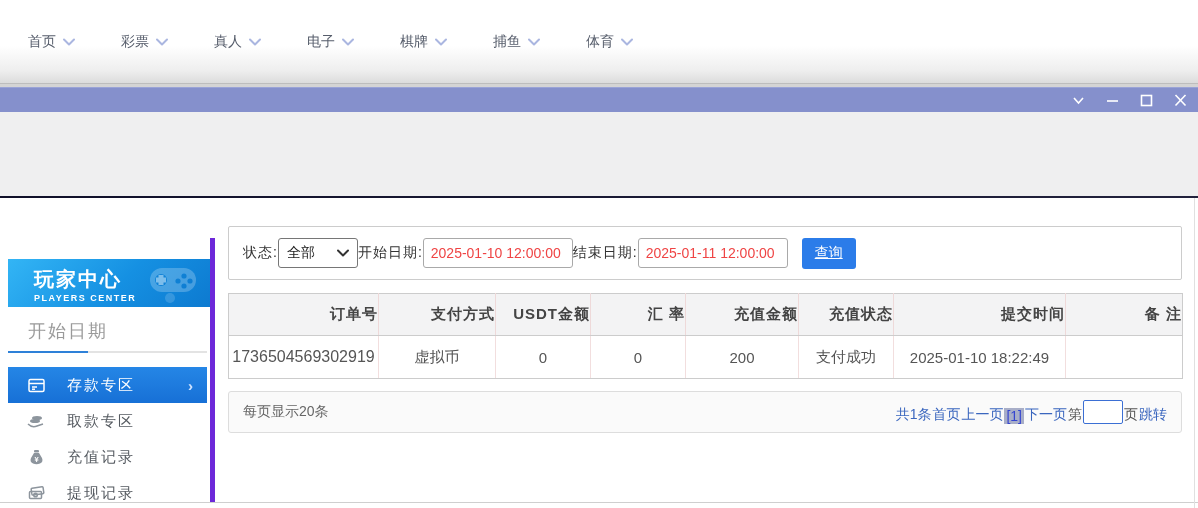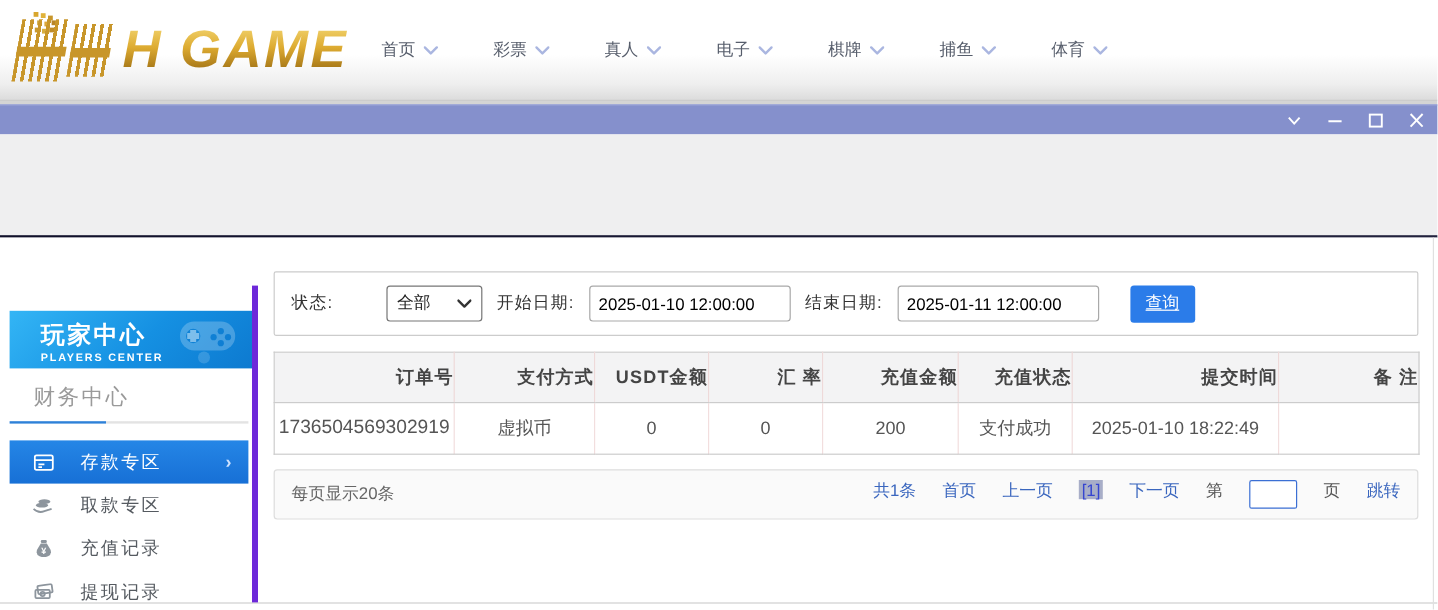--- a/index.html
+++ b/index.html
@@ -68,71 +68,61 @@
   
   .main { flex:1; padding:7px 16px 0 13px; position:relative; }
   .edge-line { position:absolute; right:3px; top:0; bottom:-42px; width:1px; background:#e0e0e0; }
   .tabs { display:flex; gap:14px; }
   .tab { height:32px; padding:0 17px; border-radius:16px; display:flex; align-items:center;
          font-size:15px; letter-spacing:1px; cursor:pointer; background:#fff; }
   .tab.plain { border:1px solid #4a4a4a; color:#333; }
   .tab.red { border:1px solid #a94040; color:#e82c2c; }
 
   .filterbox { margin-top:21px; width:954px; height:54px; border:1px solid #cccccc; border-radius:2px;
-               display:flex; align-items:center; padding-left:14px; gap:12px; }
+               display:flex; align-items:center; padding-left:14px; gap:0; }
   .flabel { font-size:14px; color:#333; letter-spacing:1px; }
   .fselect { width:80px; height:30px; border:1px solid #767676; border-radius:3px; background:#fff;
-             display:flex; align-items:center; justify-content:space-between; padding:0 8px; cursor:pointer;margin-left:32px; }
+             display:flex; align-items:center; justify-content:space-between; padding:0 8px; cursor:pointer; }
   .fselect span { font-size:14px; color:#222; }
   .fselect svg polyline { stroke:#333; }
-  .finput { width:168px; height:30px; border:1px solid #a9a9a9; border-radius:3px; font-size:14px;
-            color:#000000; padding:0 7px; font-family:"Liberation Sans",sans-serif; }
+  .finput { width:150px; height:30px; border:1px solid #a9a9a9; border-radius:3px; font-size:14px;
+            color:#ef4444; padding:0 7px; font-family:"Liberation Sans",sans-serif; }
   .fbtn { width:54px; height:31px; margin-left:14px; background:#2b7ce9; border:none; border-radius:3px;
           color:#fff; font-size:14px; cursor:pointer; font-family:"Liberation Sans",sans-serif;text-decoration:underline; }
 
   
   .tblwrap { margin-top:13px; width:954px; }
   table { border-collapse:collapse; width:954px; table-layout:fixed; }
   th { height:42px; background:#f3f3f4; font-size:15px; color:#444; font-weight:bold;
        border:1px solid #cccccc; border-left:1px solid #eed9d9; border-right:1px solid #eed9d9; letter-spacing:1px;text-align:right; }
   th:first-child { border-left:1px solid #cccccc; }
   th:last-child { border-right:1px solid #cccccc; }
   td { height:43px; background:#fff; font-size:15px; color:#555; text-align:center;
        border:1px solid #cccccc; border-left:1px solid #f2dede; border-right:1px solid #f2dede; border-top:none; }
   td:first-child { border-left:1px solid #cccccc; font-size:16px; }
   td:last-child { border-right:1px solid #cccccc; }
 
   
   .pagebar { margin-top:12px; width:954px; height:42px; background:#fafafa; border:1px solid #dddddd;
              border-radius:3px; display:flex; align-items:center; justify-content:space-between; padding:0 14px; }
   .perpage { font-size:14px; color:#666; }
-  .pager { display:flex; align-items:flex-start; gap:22px; font-size:14px; }
+  .pager { display:flex; align-items:flex-end; gap:1px; font-size:14px; }
   .pager .total { color:#3a66be; }
   .pager a { color:#3a66be; text-decoration:none; cursor:pointer; }
   .pager .cur { background:#a8aec8; color:#3545d0; padding:0 2px; }
   .pager .plain { color:#555; }
   .jump-input { width:40px; height:24px; border:1px solid #3b6fd4; border-radius:2px; font-size:14px;
                 text-align:center; font-family:"Liberation Sans",sans-serif; }
 </style>
 </head>
 <body>
 
 <div class="page">
 
   <div class="topnav">
-    <div class="logo">
-      <div class="logo-dots"></div>
-      <div class="logo-stripes">
-          <div class="bar"></div>
-        </div>
-      <div class="logo-stripes s2">
-          <div class="bar"></div>
-        </div>
-      <div class="logo-text">H GAME</div>
-    </div>
     <div class="nav-items">
       <div class="nav-item">
         <span>首页</span>
         <svg class="chev" viewBox="0 0 12 8">
             <polyline points="1,1.5 6,6.5 11,1.5"></polyline>
           </svg>
       </div>
       <div class="nav-item">
         <span>彩票</span>
         <svg class="chev" viewBox="0 0 12 8">
@@ -203,21 +193,21 @@
           <circle cx="15" cy="16" r="6" fill="#0d7ad0"></circle>
           <rect x="12.5" y="11" width="5" height="10" fill="#fff"></rect>
             <rect x="10" y="13.5" width="10" height="5" fill="#fff"></rect>
           <circle cx="38" cy="12" r="2.6" fill="#0d7ad0"></circle>
             <circle cx="44" cy="17" r="2.6" fill="#0d7ad0"></circle>
           <circle cx="32" cy="17" r="2.6" fill="#0d7ad0"></circle>
             <circle cx="38" cy="22" r="2.6" fill="#0d7ad0"></circle>
           <circle cx="24" cy="34" r="5" fill="#ffffff" opacity="0.35"></circle>
         </svg>
       </div>
-      <div class="sb-section">财务中心</div>
+      <div class="sb-section">开始日期</div>
       <div class="sb-underline"></div>
 
       <div class="sb-menu">
         <div class="sb-item active">
           <span class="ico">
             <svg width="17" height="15" viewBox="0 0 17 15">
                 <rect class="icon-white" x="1" y="1.5" width="15" height="12" rx="1.5"></rect>
                 <line class="icon-white" x1="1" y1="5.5" x2="16" y2="5.5"></line>
                 <line class="icon-white" x1="4" y1="9" x2="9" y2="9"></line>
                 <line class="icon-white" x1="4" y1="11.2" x2="7" y2="11.2"></line>

